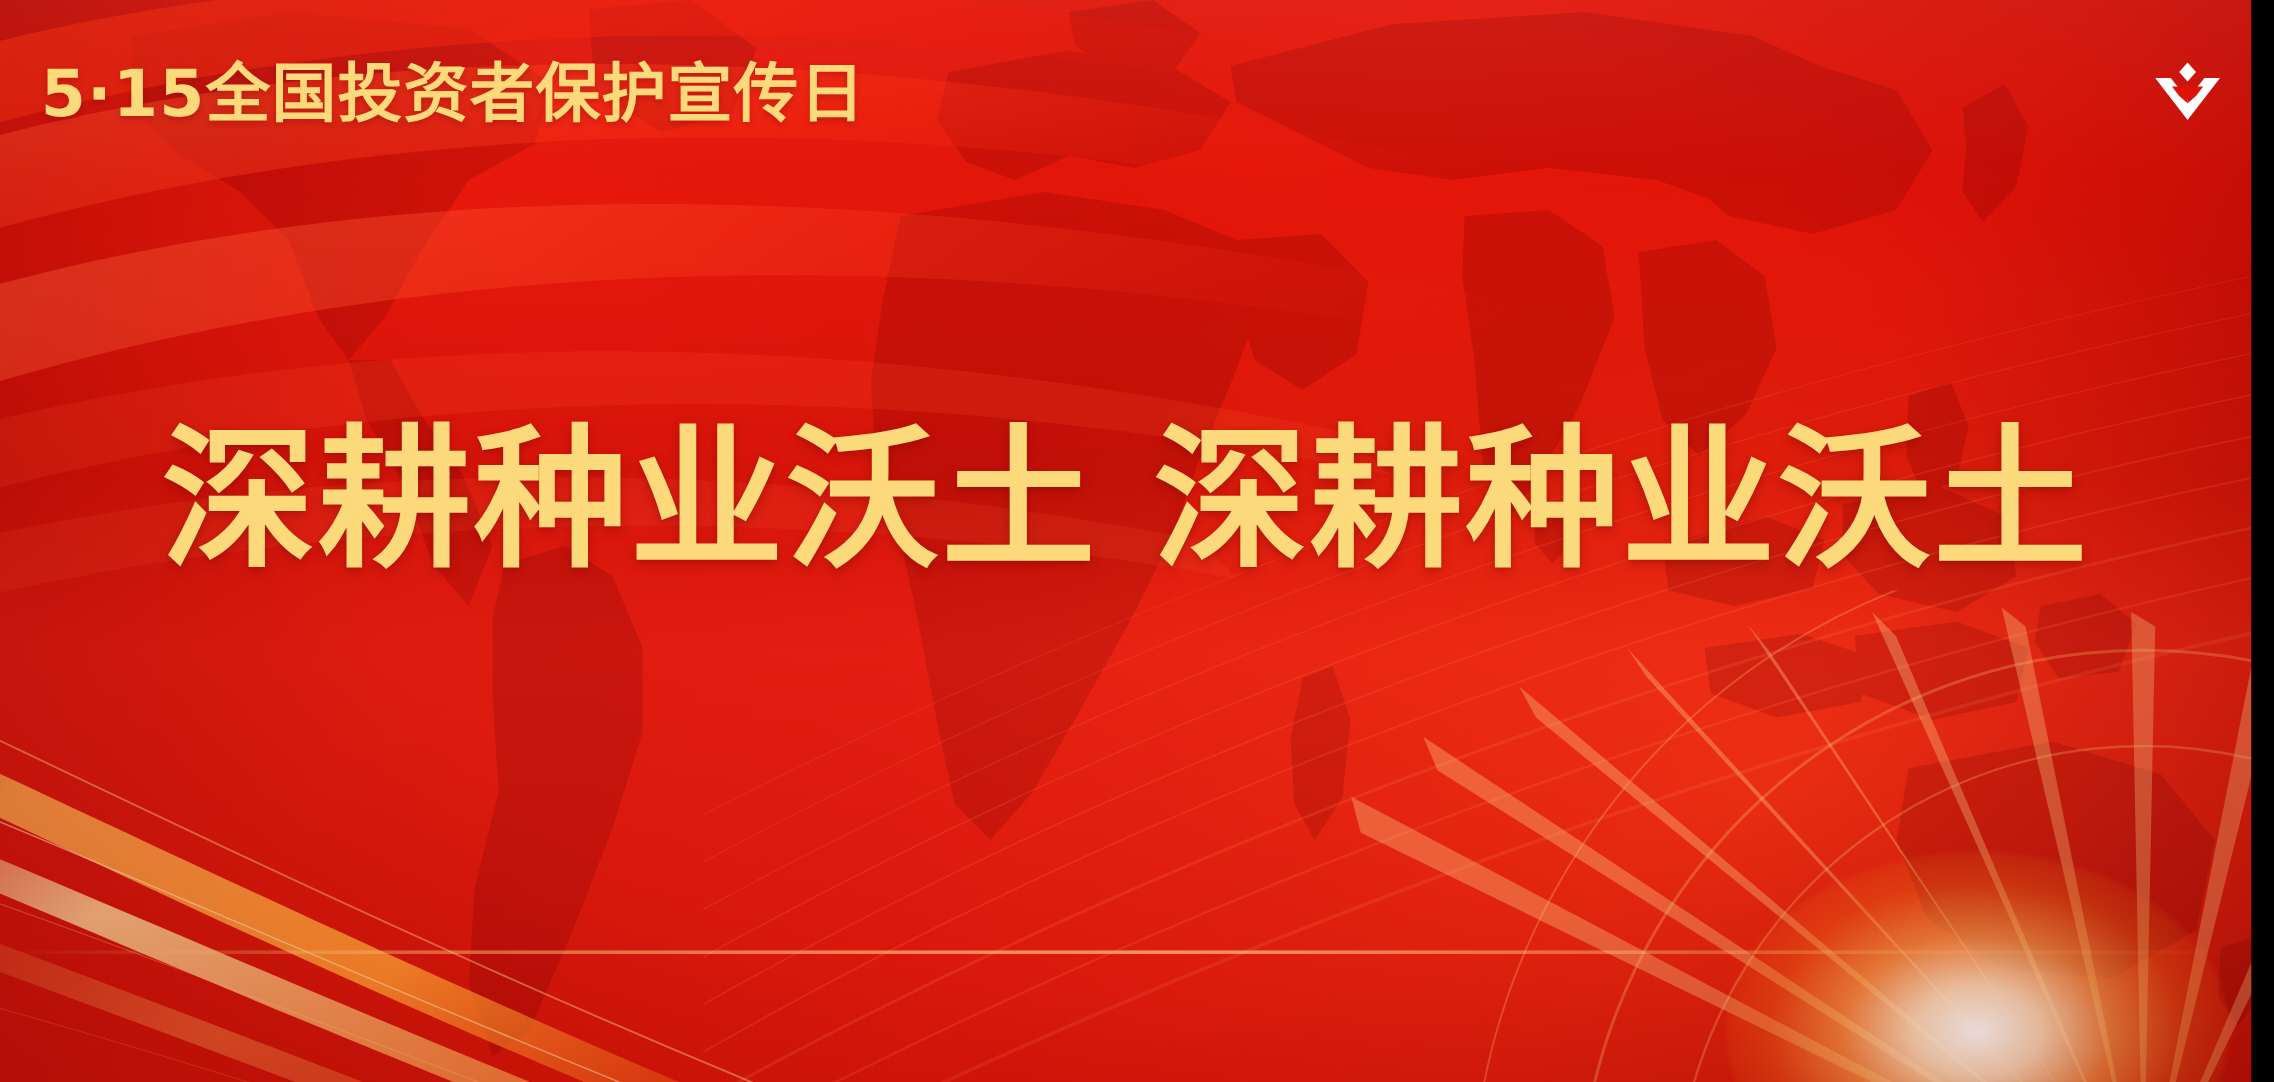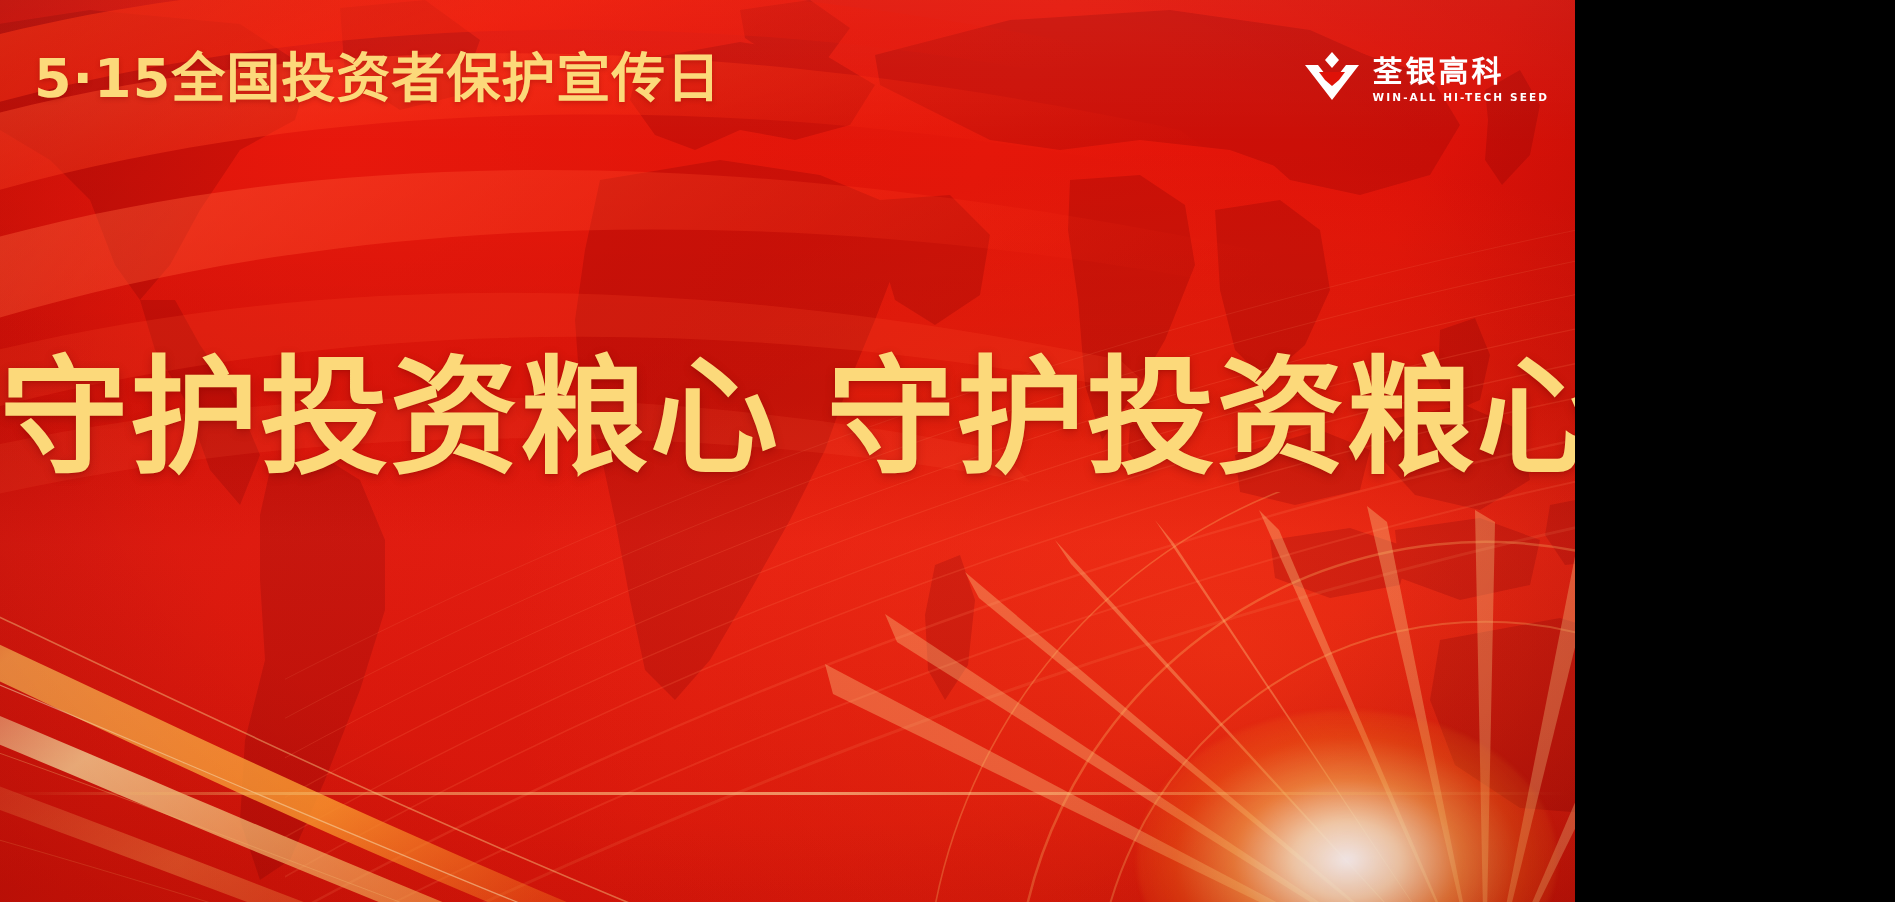--- a/index.html
+++ b/index.html
@@ -7,21 +7,21 @@
     margin: 0;
     padding: 0;
     background: #000;
   }
   body {
     font-family: "DejaVu Sans", "Liberation Sans", sans-serif;
   }
 
   .poster {
     position: relative;
-    width: 1575px;
+    width: 1876px;
     height: 902px;
     overflow: hidden;
     background: #df1208;
   }
 
   
 
   .bg-base {
     position: absolute;
     inset: 0;
@@ -393,23 +393,19 @@
 
     <div class="logo">
       <span class="logo-mark">
         <svg viewBox="0 0 54 56" aria-hidden="true">
           <polygon points="27,0 34,8 27,16 20,8" fill="#ffffff"></polygon>
           <polygon points="0,13 13,13 27,31 41,13 54,13 27,48" fill="#ffffff"></polygon>
           <polygon points="14,20 27,20 27,34 20,28" fill="#df1208"></polygon>
           <polygon points="40,20 27,20 27,34 34,28" fill="#df1208"></polygon>
         </svg>
       </span>
-      <span class="logo-text">
-        <span class="logo-cn">荃银高科</span>
-        <span class="logo-en">WIN-ALL HI-TECH SEED</span>
-      </span>
     </div>
 
-    <div class="main-title">守护投资粮心  守护投资粮心</div>
+    <div class="main-title">深耕种业沃土  深耕种业沃土</div>
 
 
   </div>
 </div>
 
 </body></html>

